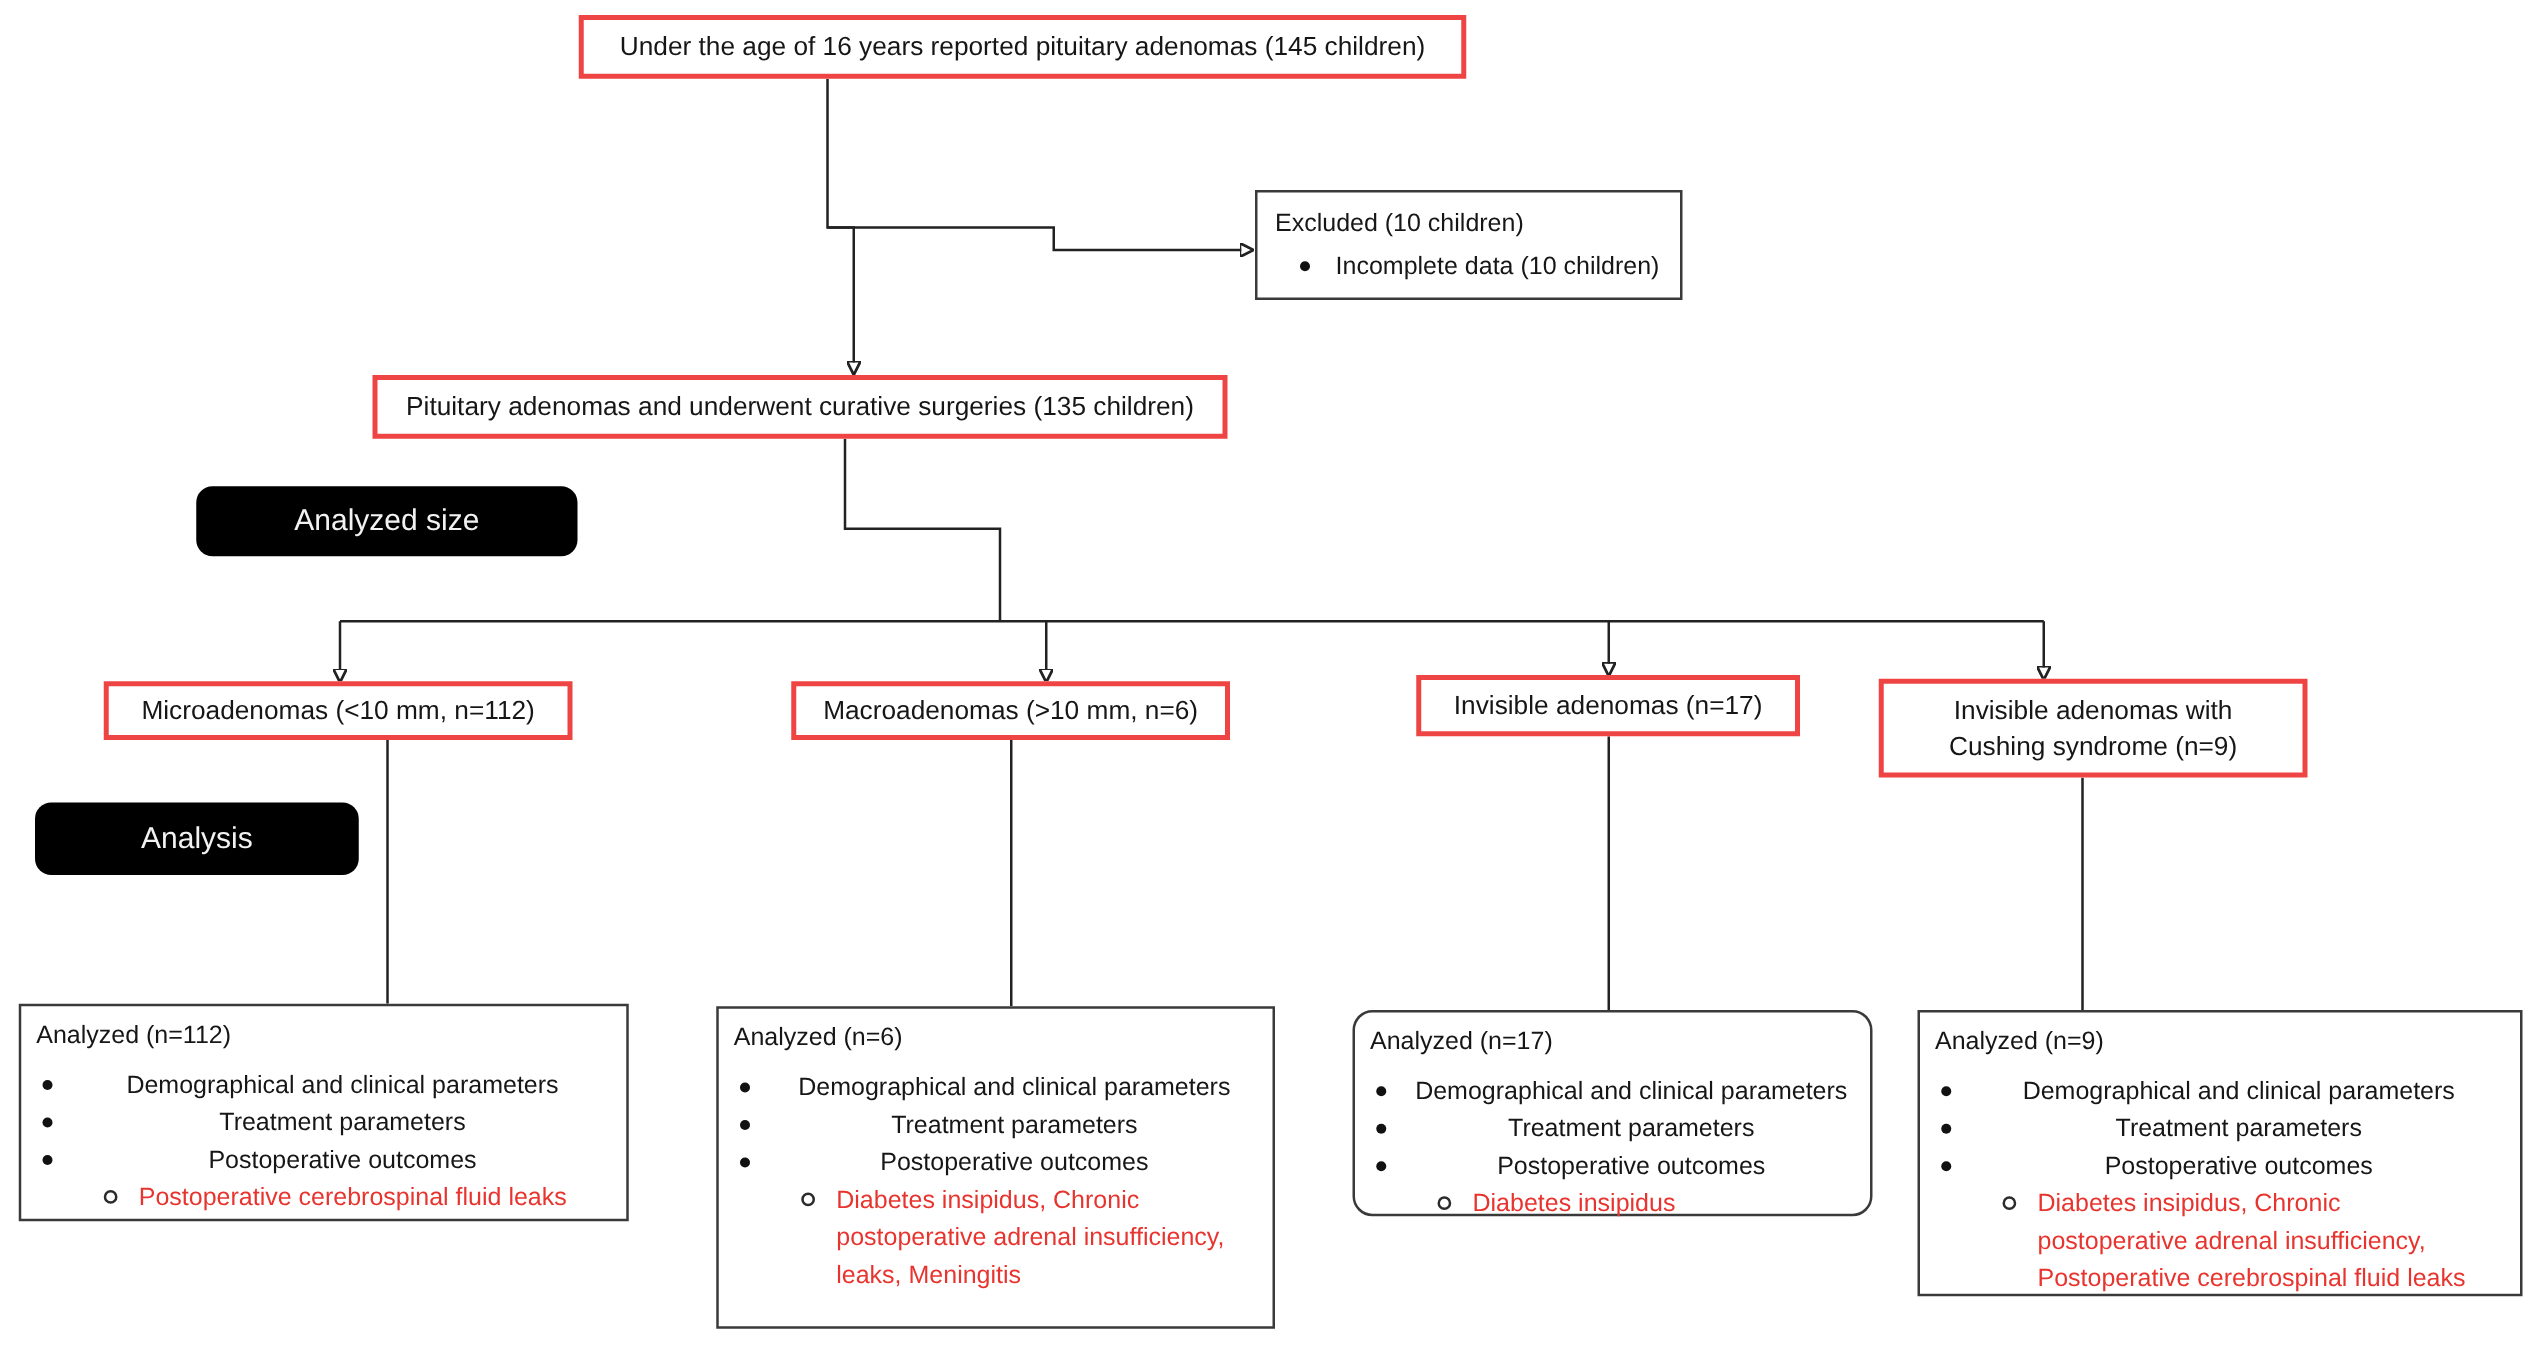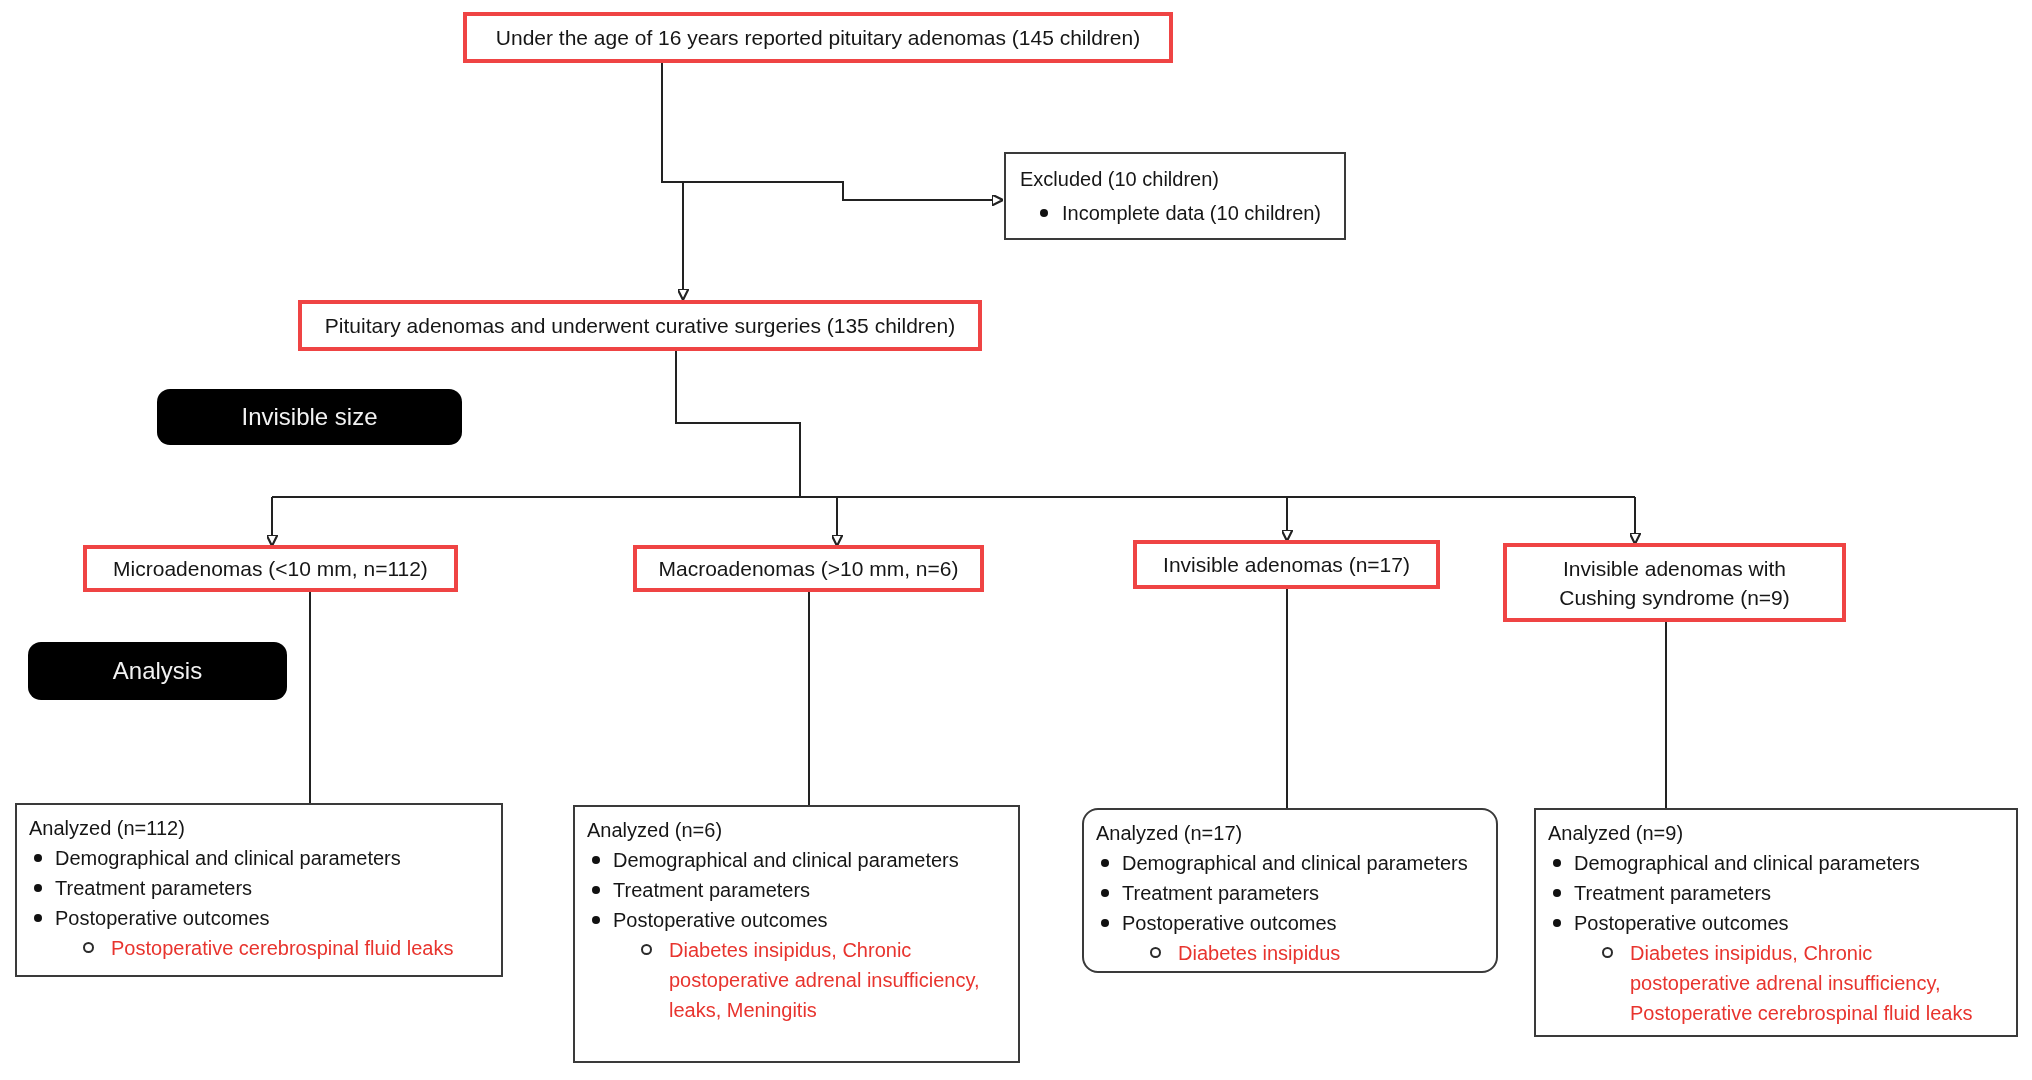--- a/index.html
+++ b/index.html
@@ -48,26 +48,27 @@
     box-sizing: border-box;
   }
   .text-panel {
     position: absolute;
     background: #ffffff;
     border: 2px solid #3a3a3a;
     box-sizing: border-box;
     font-size: 20px;
     padding: 8px 8px 0 8px;
   }
-  .panel-title { line-height: 30px; padding-left: 4px; }
+  .panel-title { line-height: 30px; padding-left: 4px; margin-bottom: 10px; }
   ul.bullets { list-style: none; margin: 0; padding: 0; }
   ul.bullets li {
     position: relative;
     padding-left: 30px;
     line-height: 30px;
+    text-align: center;
   }
   ul.bullets li::before {
     content: "";
     position: absolute;
     left: 9px; top: 11px;
     width: 8px; height: 8px;
     border-radius: 50%;
     background: #111111;
   }
   .ex-panel { padding: 10px 10px 0 12px; }
@@ -125,21 +126,21 @@
     <ul class="bullets">
       <li>Incomplete data (10 children)</li>
     </ul>
   </div>
 
   <div class="flow-box" style="left:298px; top:300px; width:684px; height:51px;">
     <div>Pituitary adenomas and underwent curative surgeries (135 children)</div>
   </div>
 
   <div class="stage-label" style="left:157px; top:389px; width:305px; height:56px;">
-    <span>Invisible size</span>
+    <span>Analyzed size</span>
   </div>
 
   <div class="flow-box" style="left:83px; top:545px; width:375px; height:47px;">
     <div>Microadenomas (&lt;10 mm, n=112)</div>
   </div>
   <div class="flow-box" style="left:633px; top:545px; width:351px; height:47px;">
     <div>Macroadenomas (&gt;10 mm, n=6)</div>
   </div>
   <div class="flow-box" style="left:1133px; top:540px; width:307px; height:49px;">
     <div>Invisible adenomas (n=17)</div>

